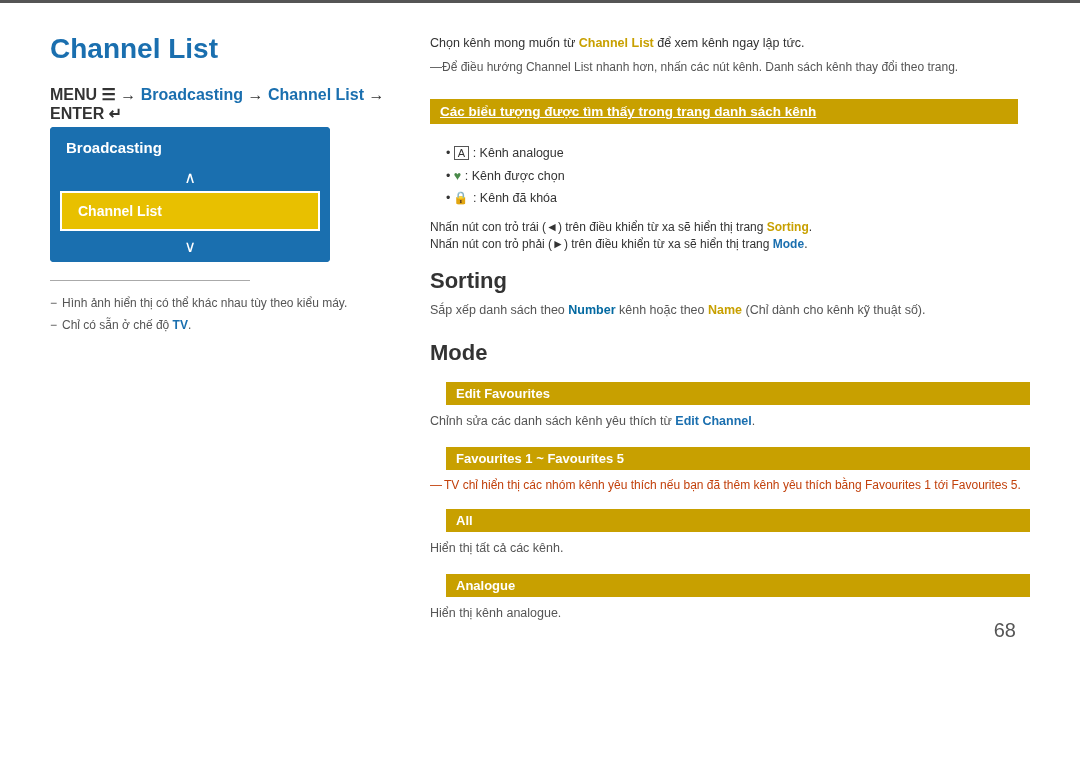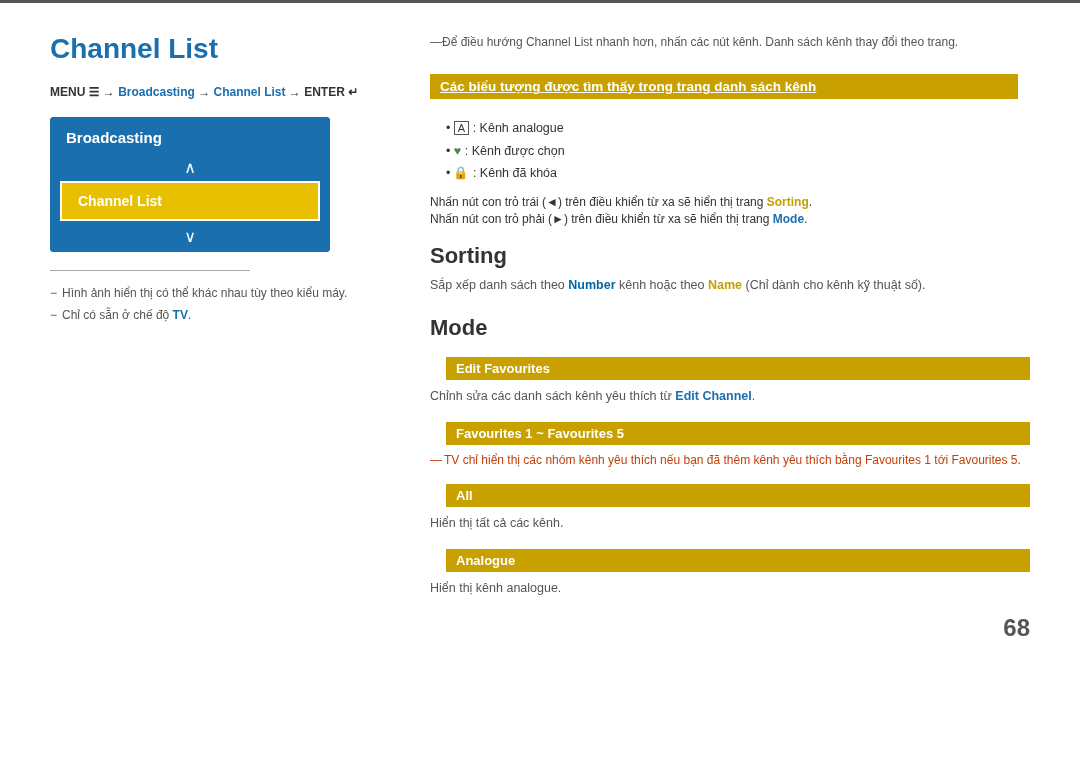--- a/index.html
+++ b/index.html
@@ -43,23 +43,23 @@
     }
 
     .page-title {
       font-size: 28px;
       font-weight: bold;
       color: #1a6faf;
       margin-bottom: 20px;
     }
 
     .menu-path {
-      font-size: 12px;
-      color: #333;
-      margin-bottom: 18px;
+      font-size: 16px;
+      color: #333;
+      margin-bottom: 4px;
       font-weight: bold;
     }
 
     .menu-path .broadcasting-link {
       color: #1a6faf;
       font-weight: bold;
     }
 
     .menu-path .channel-list-link {
       color: #1a6faf;
@@ -279,23 +279,23 @@
       font-weight: bold;
       padding: 4px 10px;
       margin: 10px 0 6px 16px;
       display: inline-block;
     }
 
     
     .page-number {
       position: absolute;
       bottom: 20px;
-      right: 50px;
-      font-size: 24px;
-      font-weight: bold;
+      right: 64px;
+      font-size: 20px;
+      font-weight: normal;
       color: #555;
     }
 
     .right-content-wrapper {
       display: flex;
       flex-direction: column;
     }
 
   </style>
 </head>
@@ -335,20 +335,21 @@
 
       <div class="notes">
         <p>Hình ảnh hiển thị có thể khác nhau tùy theo kiểu máy.</p>
         <p>Chỉ có sẵn ở chế độ <span class="tv-link">TV</span>.</p>
       </div>
 
     </div>
 
     <div class="right-col right-content-wrapper">
 
+      <p class="intro-text">Chọn kênh mong muốn từ <span class="highlight-yellow">Channel List</span> để xem kênh ngay lập tức.</p>
       <p class="tip-text">Để điều hướng <span class="highlight-blue">Channel List</span> nhanh hơn, nhấn các nút kênh. Danh sách kênh thay đổi theo trang.</p>
 
       <div class="section-heading-yellow">Các biểu tượng được tìm thấy trong trang danh sách kênh</div>
 
       <ul class="bullet-list">
         <li><span style="border:1px solid #555; padding:0 3px; font-size:11px;">A</span> : Kênh analogue</li>
         <li><span class="heart-icon">♥</span> : Kênh được chọn</li>
         <li><span class="lock-icon">🔒</span> : Kênh đã khóa</li>
       </ul>
 

